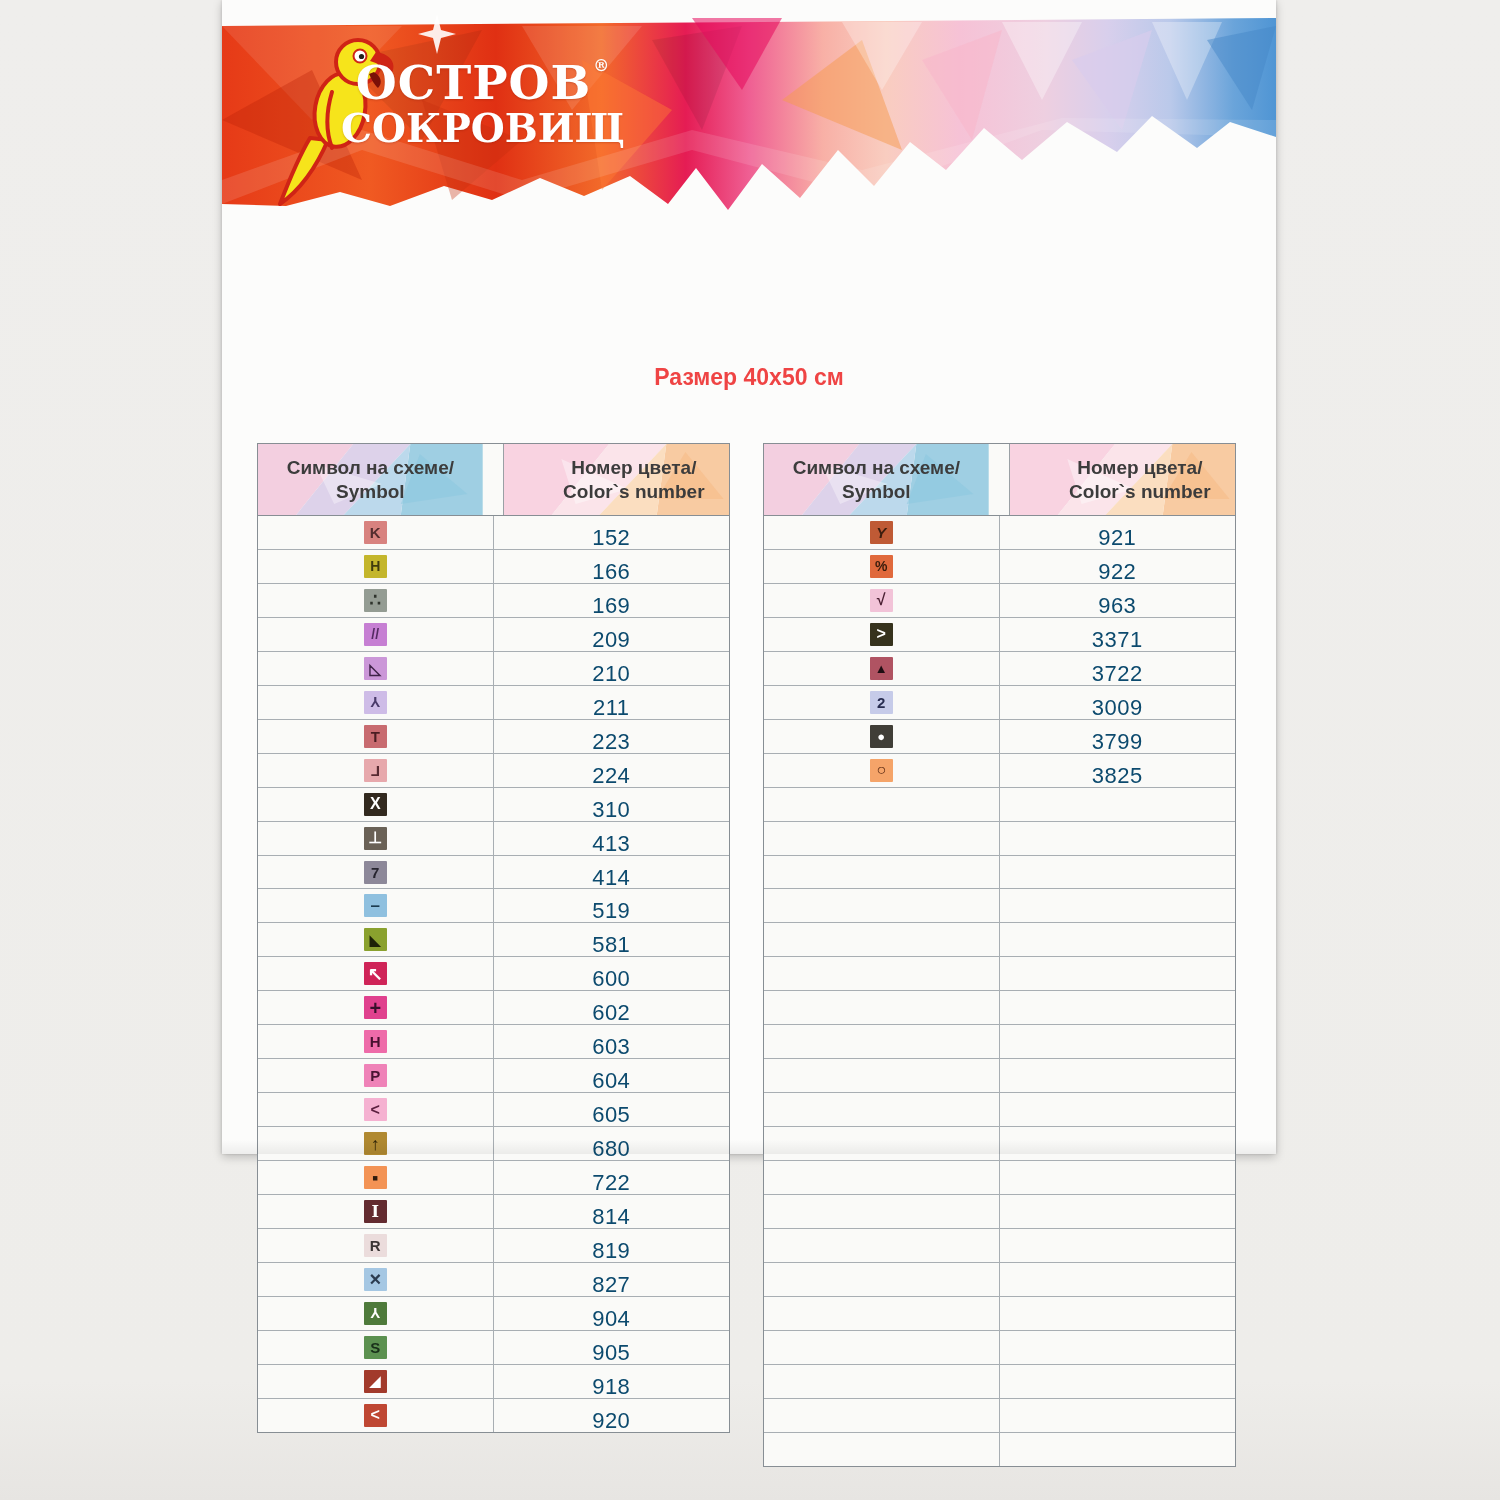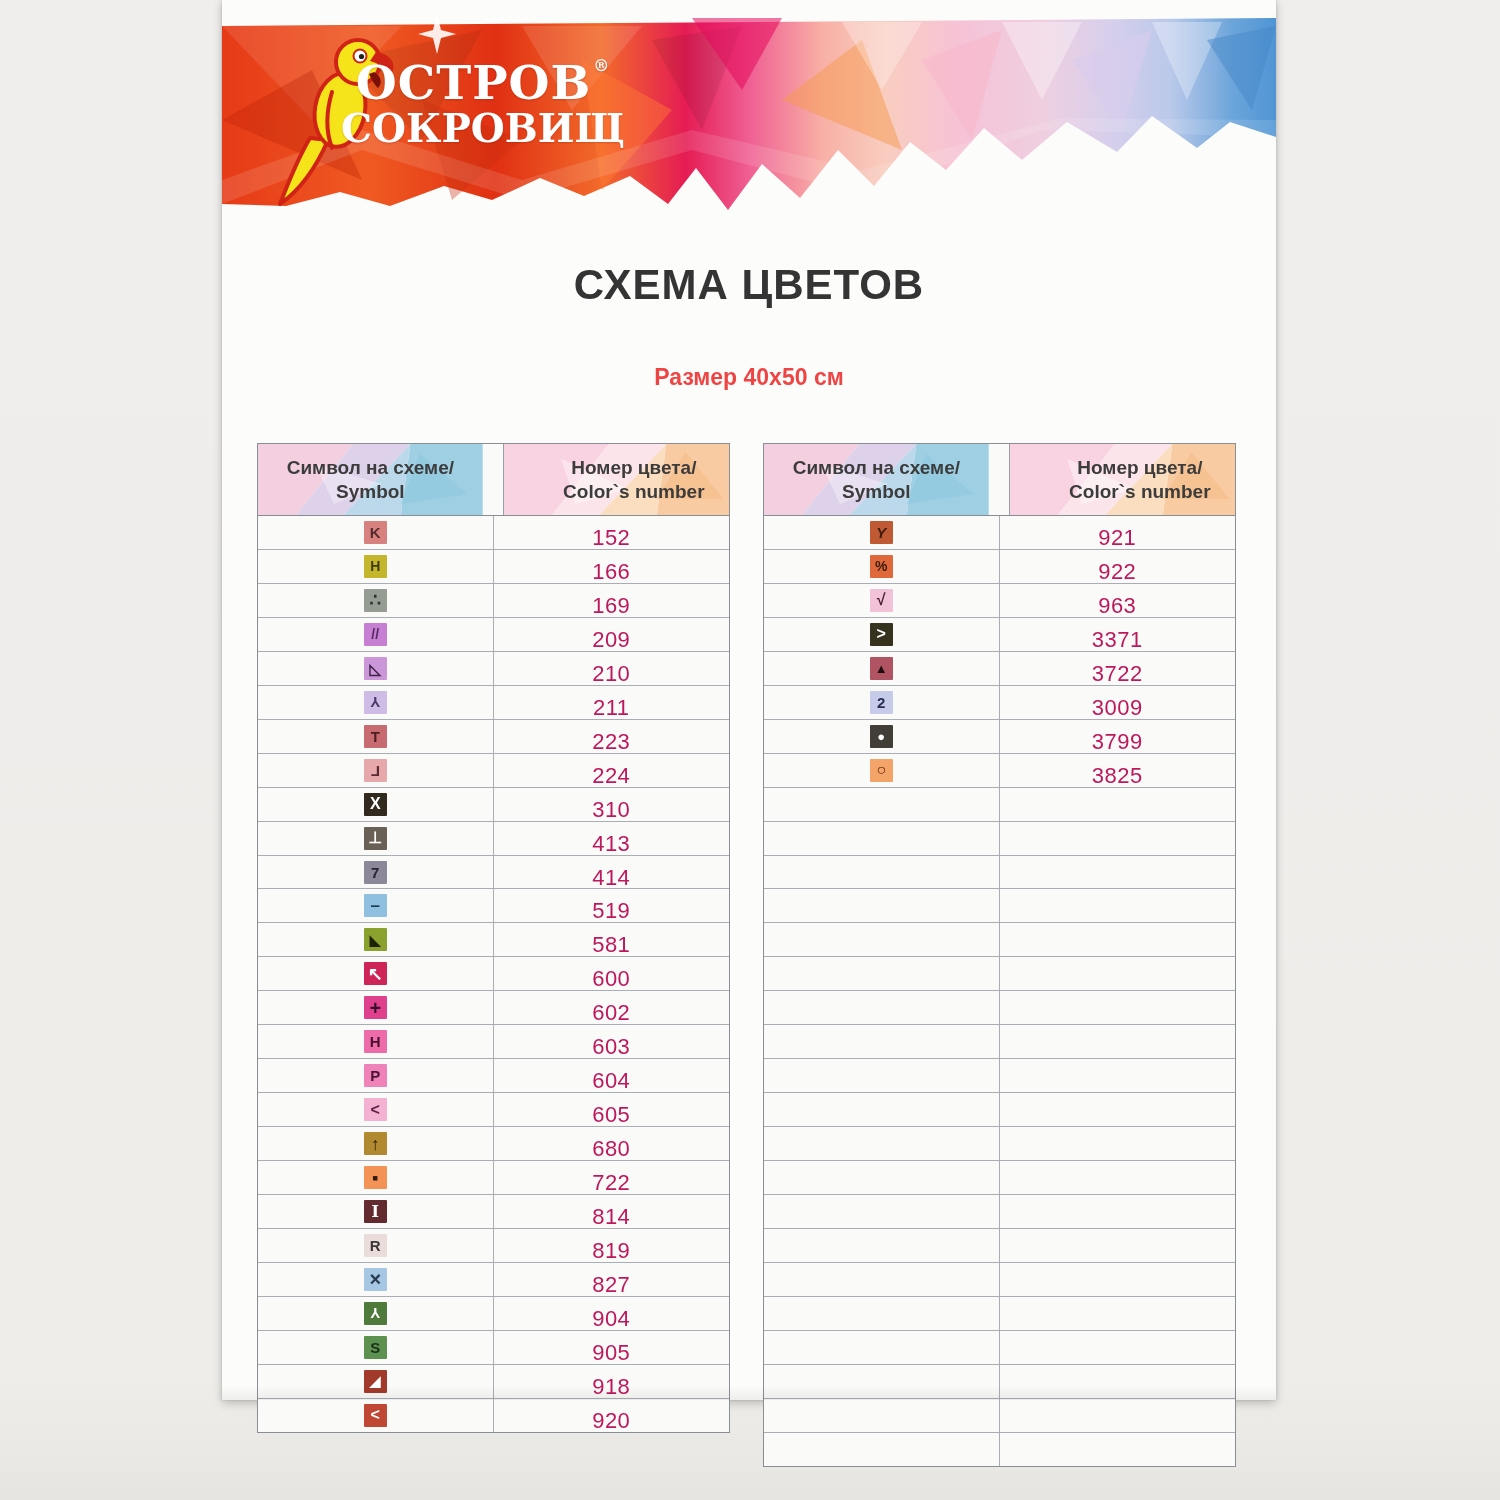--- a/index.html
+++ b/index.html
@@ -1,18 +1,18 @@
 <!DOCTYPE html>
 <html><head>
 <meta charset="utf-8">
 <style>
   html,body{margin:0;padding:0;}
   body{width:1500px;height:1500px;overflow:hidden;background:#ecebe8;font-family:"Liberation Sans",sans-serif;}
   .stage{position:relative;width:1500px;height:1500px;background:linear-gradient(180deg,#efeeec 0%,#eeedea 92%,#e7e5e2 100%);}
-  .sheet{position:absolute;left:222px;top:0;width:1054px;height:1400px;background:#fcfcfb;
+  .sheet{position:absolute;left:222px;top:0;width:1054px;height:1154px;background:#fcfcfb;
          box-shadow:0 3px 9px rgba(0,0,0,0.22), -1px 0 2px rgba(0,0,0,0.08), 1px 0 2px rgba(0,0,0,0.08);}
   .sheet:after{content:"";position:absolute;left:0;right:0;bottom:0;height:14px;
          background:linear-gradient(180deg,rgba(0,0,0,0) 0%,rgba(0,0,0,0.06) 100%);}
   .banner{position:absolute;left:0;top:0;width:1054px;height:220px;display:block;}
   .brand{position:absolute;left:118px;top:58px;width:286px;text-align:center;color:#ffffff;
          font-family:"DejaVu Serif",serif;font-weight:bold;line-height:1.02;
          text-shadow:0 1px 2px rgba(120,20,0,0.25);}
   .brand .l1{font-size:47px;letter-spacing:1px;}
   .brand .l1 sup{font-size:16px;vertical-align:28px;margin-left:2px;}
   .brand .l2{font-size:39px;letter-spacing:0px;margin-top:2px;}
@@ -28,21 +28,21 @@
   .t-cell.h{position:relative;width:50%;overflow:hidden;}
   .t-cell.h + .t-cell.h{border-left:1px solid #9aa0a5;padding-left:35px;}
   .hbg{position:absolute;left:0;top:0;width:100%;height:100%;}
   .htxt{position:relative;z-index:1;display:flex;flex-direction:column;justify-content:center;align-items:center;
         height:100%;font-size:19px;font-weight:bold;color:#3c3c3c;line-height:1.22;text-align:center;}
   .t-body{display:block;}
   .t-row{display:flex;height:32.96px;border-bottom:1px solid #a8aeb3;}
   .t-row:last-child{border-bottom:none;}
   .t-row .sym{width:50%;border-right:1px solid #a8aeb3;display:flex;align-items:center;justify-content:center;}
   .t-row .num{width:50%;display:flex;align-items:center;justify-content:center;
-              font-size:22px;color:#be185d;letter-spacing:0.5px;margin-top:11px;}
+              font-size:22px;color:#0c4a6e;letter-spacing:0.5px;margin-top:11px;}
   .chip{width:23px;height:23px;display:flex;align-items:center;justify-content:center;
         font-size:15px;font-weight:bold;border-radius:1px;line-height:1;}
   .capsule{display:block;width:15px;height:7px;border-radius:4px;transform:rotate(-45deg);}
 </style>
 </head>
 <body>
 
 <div class="stage">
   <div class="sheet">
 
@@ -96,21 +96,20 @@
         <circle cx="139.5" cy="56.5" r="2.6" fill="#23211c"></circle>
         <path d="M110,92 C104,112 104,132 110,148" fill="none" stroke="#cf2415" stroke-width="4" stroke-linecap="round"></path>
       </g>
     </svg>
 
     <div class="brand">
       <div class="l1"><span>ОСТРОВ</span><sup>®</sup></div>
       <div class="l2">СОКРОВИЩ</div>
     </div>
 
-    <div class="title">СХЕМА ЦВЕТОВ</div>
     <div class="sub2">Размер 40x50 см</div>
 
     <div class="ctable" id="left-table">
       <div class="t-head">
         <div class="t-cell h">
           <svg class="hbg" viewBox="0 0 236 71" preserveAspectRatio="none" aria-hidden="true">
             <polygon points="0,0 100,0 40,71 0,71" fill="#f3cfe0"></polygon>
             <polygon points="100,0 160,0 90,71 40,71" fill="#ddd2ea"></polygon>
             <polygon points="160,0 236,0 236,71 150,71" fill="#9fcfe3"></polygon>
             <polygon points="90,71 160,0 150,71" fill="#bcd9ec"></polygon>

